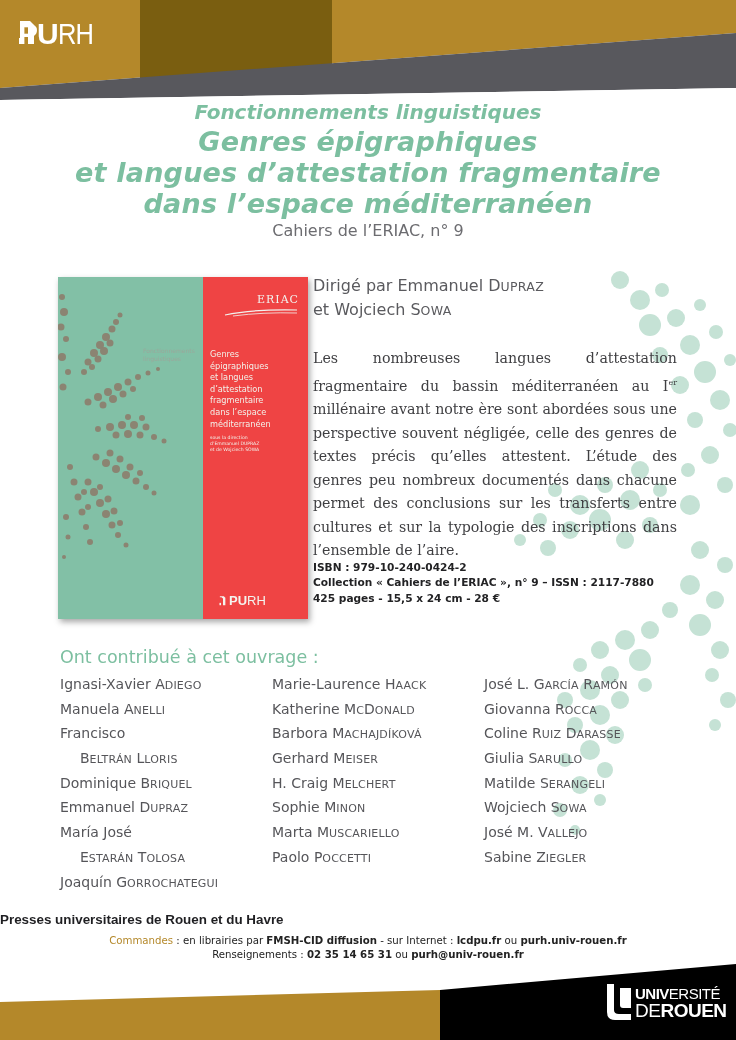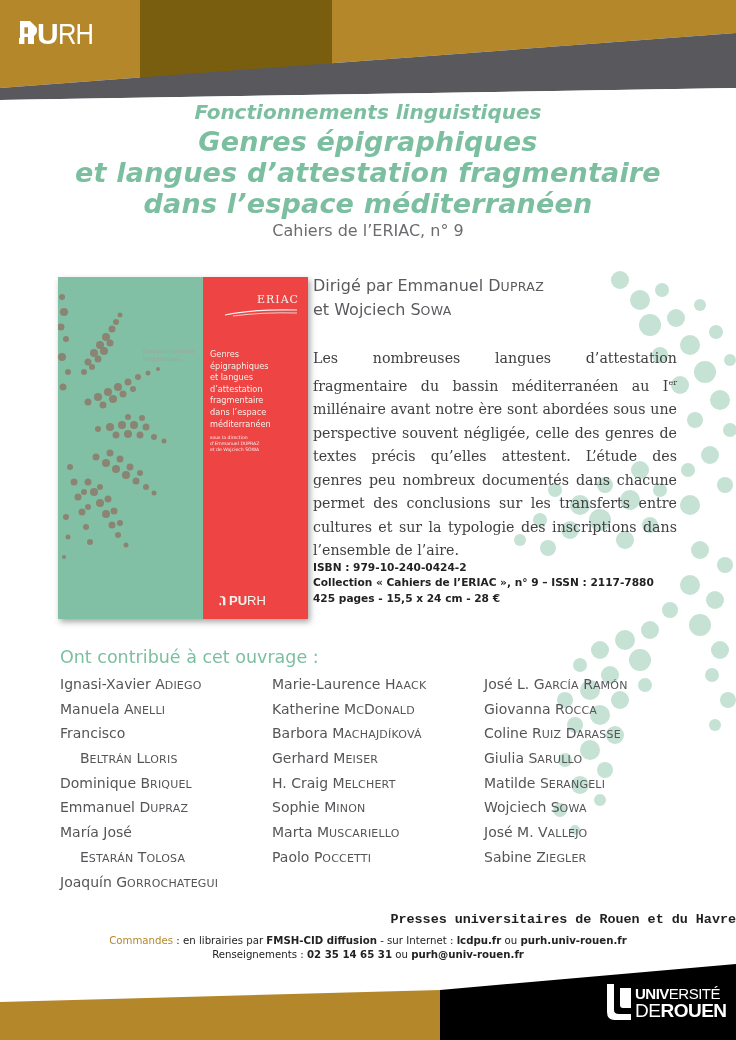--- a/index.html
+++ b/index.html
@@ -98,22 +98,22 @@
   .col { position: absolute; top: 673px; font-family: "DejaVu Sans", sans-serif; font-size: 14px; color: #555559; }
   .col .row { height: 24.7px; line-height: 22px; white-space: nowrap; }
   .col .row.indent { padding-left: 20px; }
   .col .sc { font-size: 11px; letter-spacing: 0.2px; }
   .col1 { left: 60px; }
   .col2 { left: 272px; }
   .col3 { left: 484px; }
 
   
   .publisher {
-    position: absolute; left: 0; top: 912px; width: 736px; text-align: right;
-    font-family: Liberation Mono, monospace; font-weight: 700; font-size: 13.4px; color: #1f1f22;
+    position: absolute; left: 0; top: 912px; width: 736px; text-align: left;
+    font-family: Liberation Sans, sans-serif; font-weight: 700; font-size: 13.4px; color: #1f1f22;
   }
   .orders, .info {
     position: absolute; left: 0; width: 736px; text-align: center;
     font-family: "DejaVu Sans", sans-serif; font-size: 10.2px; color: #222;
   }
   .orders { top: 935px; }
   .info { top: 949px; }
   .orders .lbl { color: #b4882a; margin-top: 8px; }
   .orders b, .info b { font-weight: 700; }
 

